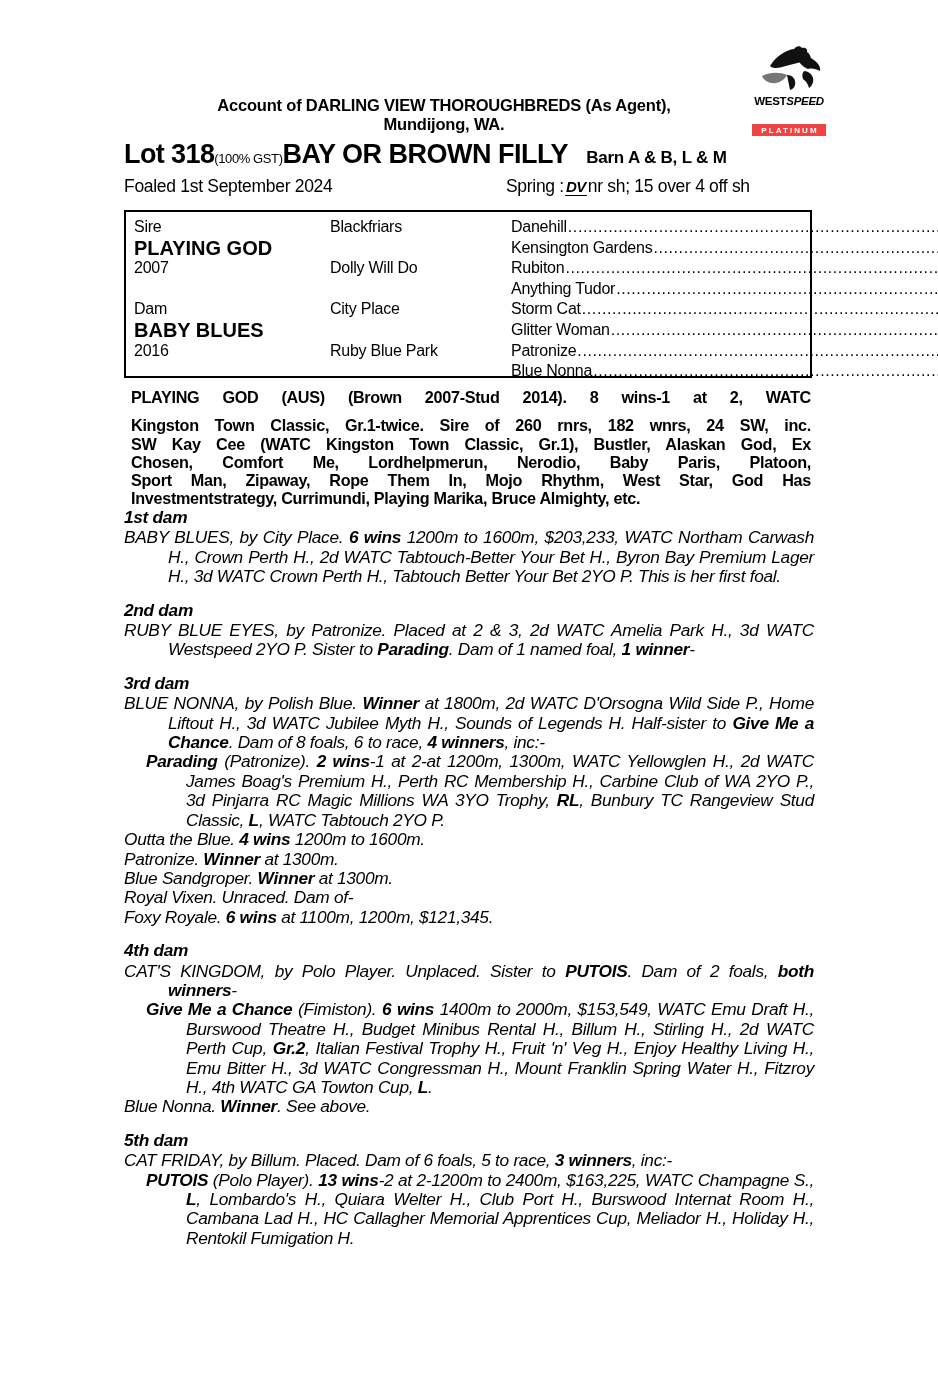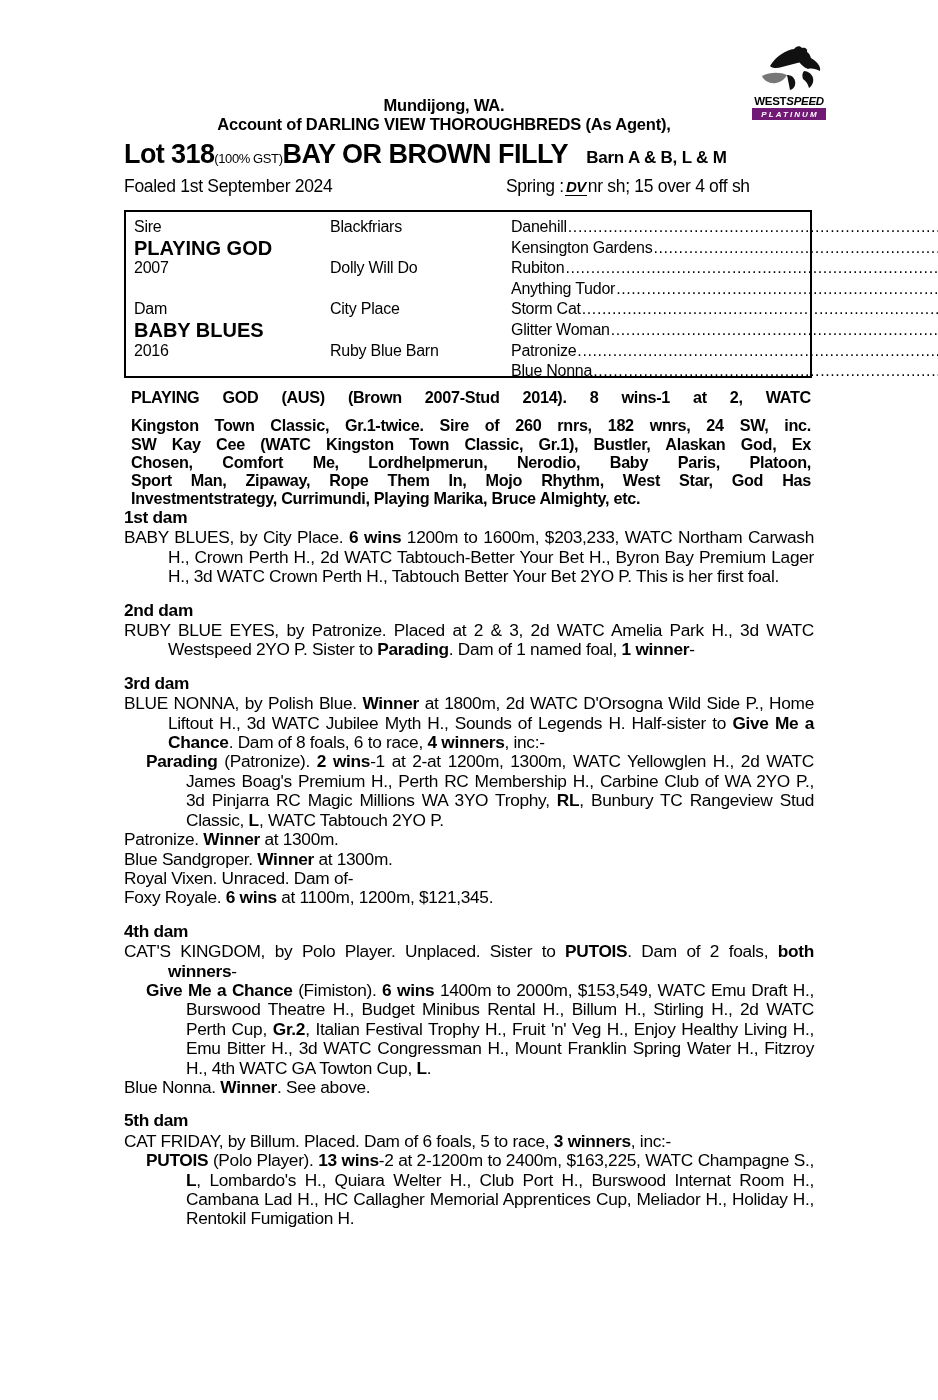--- a/index.html
+++ b/index.html
@@ -38,29 +38,28 @@
   .logo-word {
     font-size: 11.5px;
     letter-spacing: -0.3px;
     line-height: 12px;
     margin-top: -1px;
     white-space: nowrap;
   }
   .logo-word .w1 { font-weight: bold; }
   .logo-word .w2 { font-style: italic; font-weight: bold; }
   .logo-plat {
-    background: #701a75;
+    background: #ef4444;
     color: #ffffff;
     font-size: 8px;
     font-weight: bold;
     letter-spacing: 2.1px;
     padding: 1.5px 0 1.5px 2px;
-    margin-top: 1px;
+    margin-top: 17px;
     line-height: 9px;
-    font-style: italic;
   }
 
   
   .account {
     position: absolute;
     left: 124px;
     top: 96px;
     width: 640px;
     text-align: center;
     font-weight: bold;
@@ -185,20 +184,21 @@
 
   
   .dams {
     position: absolute;
     left: 124px;
     top: 508px;
     width: 690px;
     font-size: 17.3px;
     line-height: 19.4px;
     letter-spacing: -0.3px;
+    font-style: italic;
   }
   .dam-block { margin-bottom: 0px; }
   .dam-title {
     font-weight: bold;
     font-size: 17.3px;
     margin-top: 14px;
     margin-bottom: 1px;
   }
   .dam-block:first-child .dam-title { margin-top: 0; }
   .para {
@@ -229,22 +229,22 @@
       <path d="M10 32 C18 28, 28 28, 35 31 C33 35, 29 38, 24 39 C18 40, 12 37, 10 32 Z" fill="#777"></path>
       <path d="M35 31 C39 31, 42 33, 43 37 C44 41, 42 45, 38 46 C37 41, 36 36, 35 31 Z" fill="#111"></path>
     </svg>
     <div class="logo-word">
       <span class="w1">WEST</span><span class="w2">SPEED</span>
     </div>
     <div class="logo-plat">PLATINUM</div>
   </div>
 
   <div class="account">
+    <div>Account of DARLING VIEW THOROUGHBREDS (As Agent),</div>
     <div>Mundijong, WA.</div>
-    <div>Account of DARLING VIEW THOROUGHBREDS (As Agent),</div>
   </div>
 
   <div class="lotline">
     <span class="lot-no">Lot 318</span><span class="gst">(100% GST)</span><span class="colour-sex">BAY OR BROWN FILLY</span><span class="barn">Barn A &amp; B, L &amp; M</span>
   </div>
 
   <div class="foaled-row">
     <span>Foaled 1st September 2024</span>
     <span class="branded"><span>Spring :</span><span class="brand-glyph">DV</span><span>nr sh; 15 over 4 off sh</span></span>
   </div>
@@ -294,21 +294,21 @@
         <div class="ped-row">
           <div class="c1 strong">BABY BLUES</div>
           <div class="c2"></div>
           <div class="c3 leader">
             <span class="lname">Glitter Woman</span>
             <span class="dots">........................................................................................................................</span>
           </div>
         </div>
         <div class="ped-row">
           <div class="c1">2016</div>
-          <div class="c2">Ruby Blue Barn</div>
+          <div class="c2">Ruby Blue Park</div>
           <div class="c3 leader">
             <span class="lname">Patronize</span>
             <span class="dots">........................................................................................................................</span>
           </div>
         </div>
         <div class="ped-row">
           <div class="c1"></div>
           <div class="c2"></div>
           <div class="c3 leader">
             <span class="lname">Blue Nonna</span>
@@ -338,20 +338,21 @@
       <div class="dam-title">2nd dam</div>
       <div class="para"><span class="first">RUBY BLUE EYES, by Patronize. Placed at 2 &amp; 3, 2d WATC Amelia Park H., 3d WATC Westspeed 2YO P. Sister to </span><b>Parading</b><span>. Dam of 1 named foal, </span><b>1 winner</b><span>-</span></div>
     </div>
 
     <div class="dam-block">
       <div class="dam-title">3rd dam</div>
       <div class="para"><span class="first">BLUE NONNA, by Polish Blue. </span><b>Winner</b><span> at 1800m, 2d WATC D'Orsogna Wild Side P., Home Liftout H., 3d WATC Jubilee Myth H., Sounds of Legends H. Half-sister to </span><b>Give Me a Chance</b><span>. Dam of 8 foals, 6 to race, </span><b>4 winners</b><span>, inc:-</span></div>
 
       <div class="para sub"><b class="first">Parading</b><span> (Patronize). </span><b>2 wins</b><span>-1 at 2-at 1200m, 1300m, WATC Yellowglen H., 2d WATC James Boag's Premium H., Perth RC Membership H., Carbine Club of WA 2YO P., 3d Pinjarra RC Magic Millions WA 3YO Trophy, </span><b>RL</b><span>, Bunbury TC Rangeview Stud Classic, </span><b>L</b><span>, WATC Tabtouch 2YO P.</span></div>
 
+      <div class="para flat"><span>Outta the Blue. </span><b>4 wins</b><span> 1200m to 1600m.</span></div>
 
       <div class="para flat"><span>Patronize. </span><b>Winner</b><span> at 1300m.</span></div>
 
       <div class="para flat"><span>Blue Sandgroper. </span><b>Winner</b><span> at 1300m.</span></div>
 
       <div class="para flat"><span>Royal Vixen. Unraced. Dam of-</span></div>
 
       <div class="para flatind"><span class="first">Foxy Royale. </span><b>6 wins</b><span> at 1100m, 1200m, $121,345.</span></div>
     </div>
 

